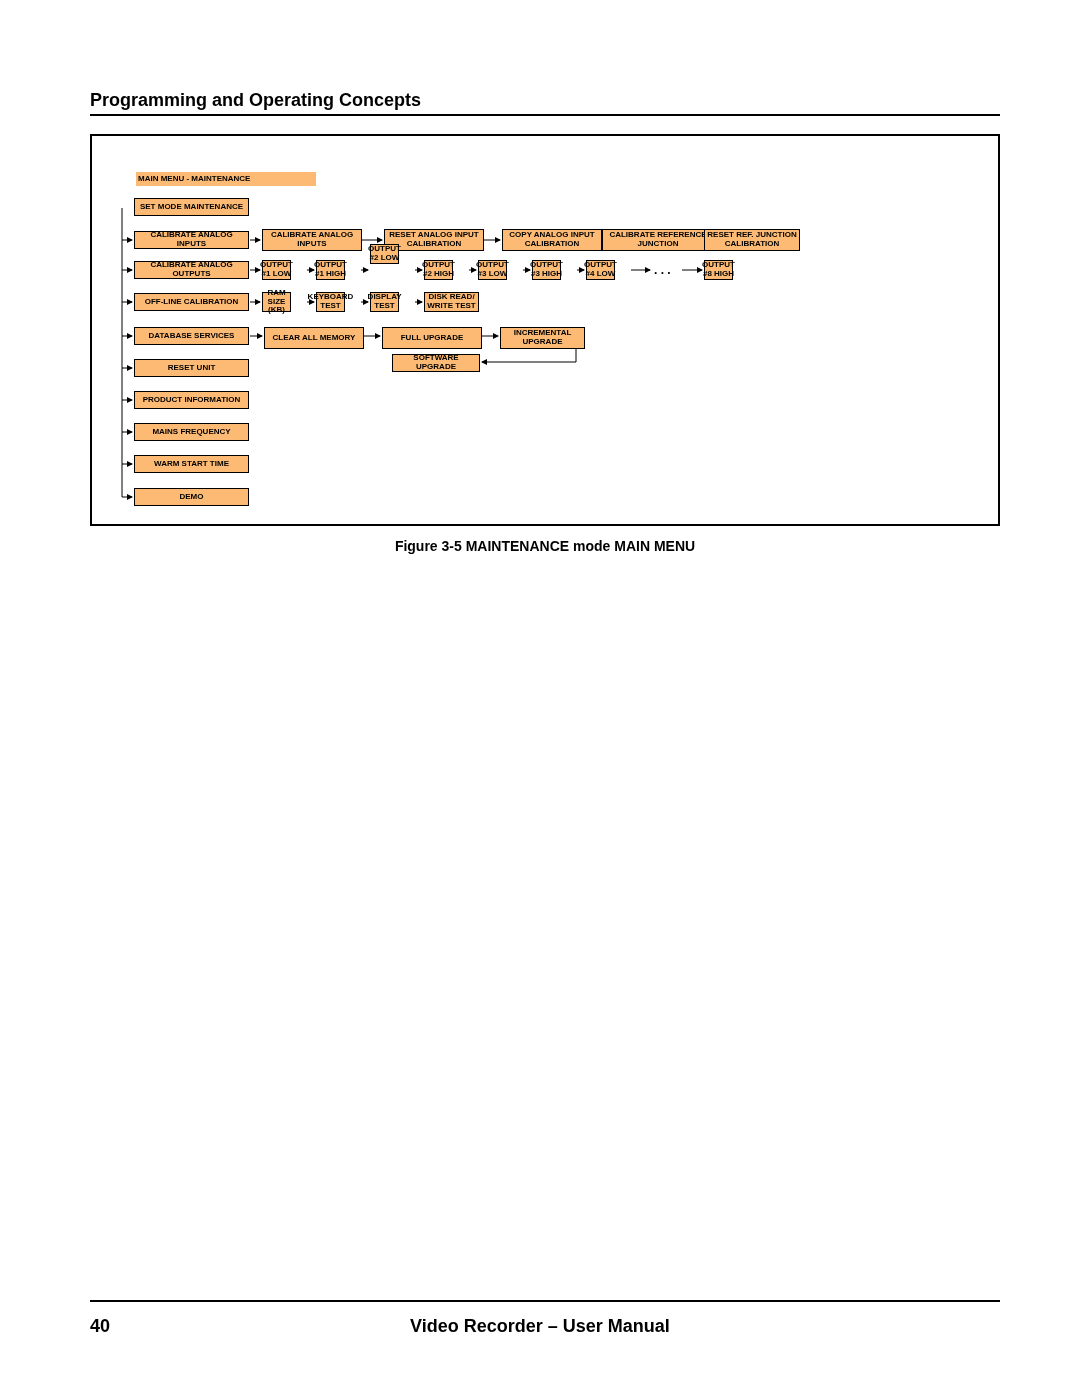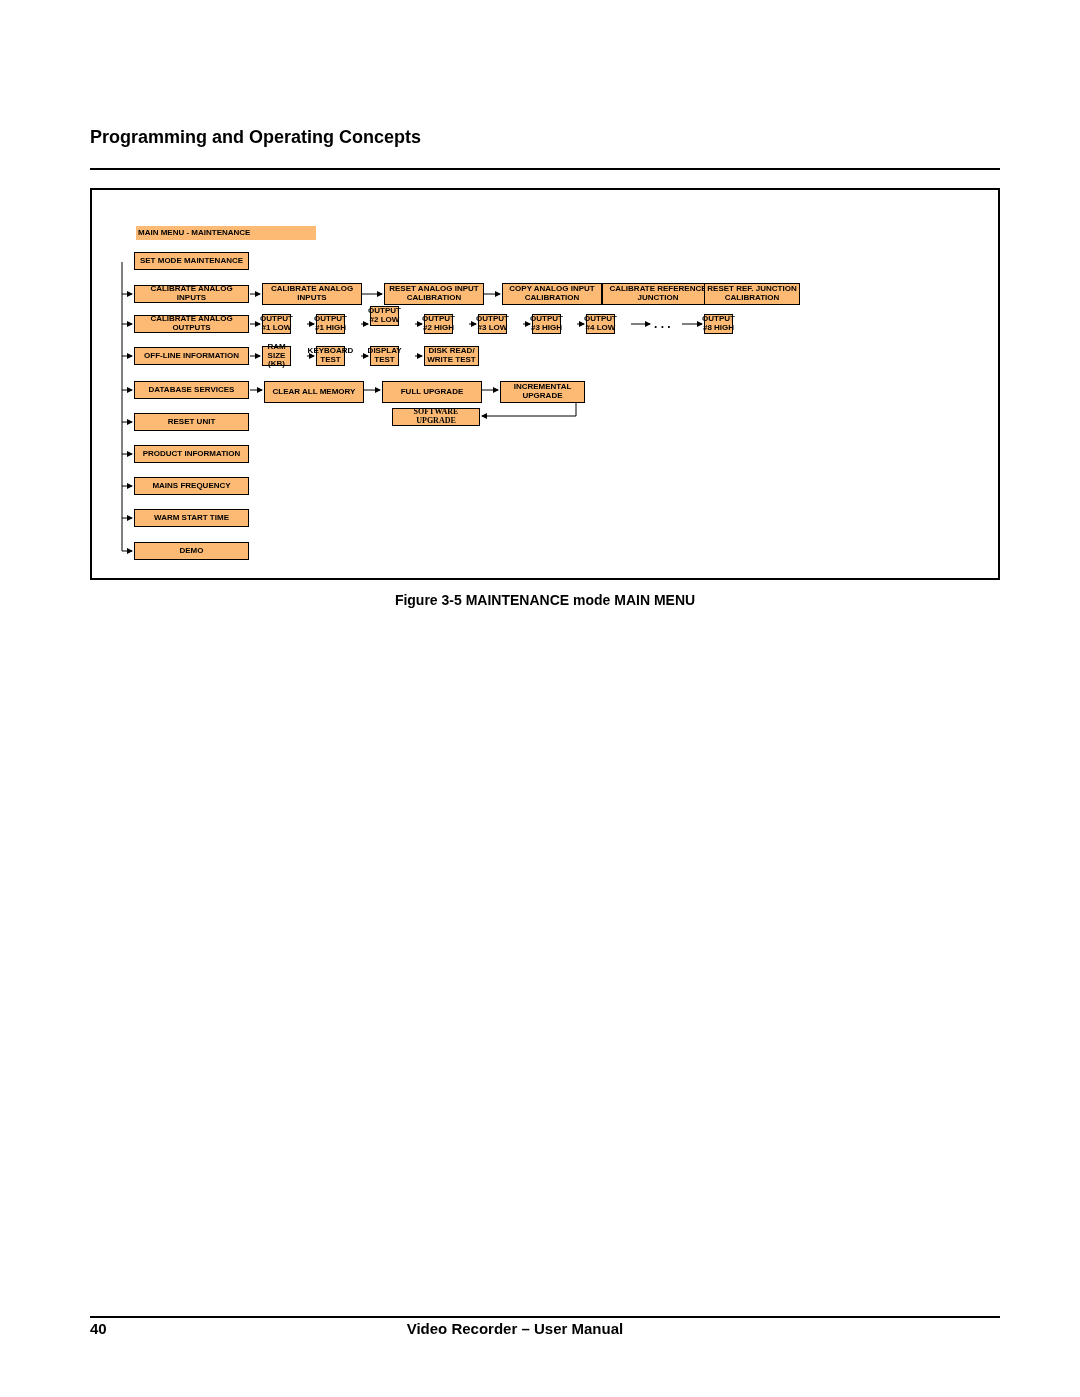--- a/index.html
+++ b/index.html
@@ -12,44 +12,43 @@
     width: 1080px;
     height: 1397px;
     position: relative;
     box-sizing: border-box;
     padding: 90px 80px 60px 90px;
   }
   .section-title {
     font-size: 18px;
     font-weight: bold;
     border-bottom: 2px solid #000;
-    padding-bottom: 20px;
+    padding-bottom: 3px;
     margin-bottom: 18px;
-    margin-top: 37px;
   }
   .figure-frame {
     border: 2px solid #000;
     height: 392px;
     position: relative;
     box-sizing: border-box;
   }
   .figure-caption {
     text-align: center;
     font-size: 14px;
     font-weight: bold;
     margin-top: 12px;
   }
   .footer {
     position: absolute;
     left: 90px;
     right: 80px;
     bottom: 60px;
     border-top: 2px solid #000;
-    padding-top: 2px;
-    font-size: 15px;
+    padding-top: 14px;
+    font-size: 18px;
     font-weight: bold;
     display: flex;
     justify-content: flex-start;
   }
   .footer .pagenum { margin-right: 300px; }
 
   
   .diagram {
     position: absolute;
     inset: 0;
@@ -146,52 +145,52 @@
         <line x1="484" y1="226" x2="390" y2="226" stroke="#000" marker-end="url(#ah)"></line>
 
       </svg>
 
       <div class="box breadcrumb" style="left:44px; top:36px; width:180px; height:14px;">MAIN MENU  -  MAINTENANCE</div>
 
       <div class="box header" style="left:42px; top:62px;">SET MODE     MAINTENANCE</div>
 
       <div class="box wide" style="left:42px; top:95px;">CALIBRATE ANALOG INPUTS</div>
       <div class="box wide" style="left:42px; top:125px;">CALIBRATE ANALOG OUTPUTS</div>
-      <div class="box wide" style="left:42px; top:157px;">OFF-LINE INFORMATION</div>
+      <div class="box wide" style="left:42px; top:157px;">OFF-LINE CALIBRATION</div>
       <div class="box wide" style="left:42px; top:191px;">DATABASE SERVICES</div>
       <div class="box wide" style="left:42px; top:223px;">RESET UNIT</div>
       <div class="box wide" style="left:42px; top:255px;">PRODUCT INFORMATION</div>
       <div class="box wide" style="left:42px; top:287px;">MAINS FREQUENCY</div>
       <div class="box wide" style="left:42px; top:319px;">WARM START TIME</div>
       <div class="box wide" style="left:42px; top:352px;">DEMO</div>
 
       <div class="box med" style="left:170px; top:93px;">CALIBRATE ANALOG INPUTS</div>
       <div class="box med" style="left:292px; top:93px;">RESET ANALOG INPUT CALIBRATION</div>
       <div class="box med" style="left:410px; top:93px;">COPY ANALOG INPUT CALIBRATION</div>
       <div class="box med" style="left:510px; top:93px; width:112px;">CALIBRATE REFERENCE JUNCTION</div>
       <div class="box med" style="left:612px; top:93px; width:96px;">RESET REF. JUNCTION CALIBRATION</div>
 
       <div class="box sm" style="left:170px; top:124px;">OUTPUT #1 LOW</div>
       <div class="box sm" style="left:224px; top:124px;">OUTPUT #1 HIGH</div>
-      <div class="box sm" style="left:278px; top:116px;">OUTPUT #2 LOW</div>
+      <div class="box sm" style="left:278px; top:108px;">OUTPUT #2 LOW</div>
       <div class="box sm" style="left:332px; top:124px;">OUTPUT #2 HIGH</div>
       <div class="box sm" style="left:386px; top:124px;">OUTPUT #3 LOW</div>
       <div class="box sm" style="left:440px; top:124px;">OUTPUT #3 HIGH</div>
       <div class="box sm" style="left:494px; top:124px;">OUTPUT #4 LOW</div>
       <div class="box sm" style="left:612px; top:124px;">OUTPUT #8 HIGH</div>
 
       <div class="box sm" style="left:170px; top:156px;">RAM SIZE (KB)</div>
       <div class="box sm" style="left:224px; top:156px;">KEYBOARD TEST</div>
       <div class="box sm" style="left:278px; top:156px;">DISPLAY TEST</div>
       <div class="box sm" style="left:332px; top:156px; width:55px;">DISK READ/ WRITE TEST</div>
 
       <div class="box med" style="left:172px; top:191px;">CLEAR ALL MEMORY</div>
       <div class="box med" style="left:290px; top:191px;">FULL UPGRADE</div>
       <div class="box med" style="left:408px; top:191px; width:85px;">INCREMENTAL UPGRADE</div>
-      <div class="box med" style="left:300px; top:218px; width:88px; height:18px;font-family:Liberation Serif, serif;">SOFTWARE UPGRADE</div>
+      <div class="box med" style="left:300px; top:218px; width:88px; height:18px;">SOFTWARE UPGRADE</div>
 
     </div>
   </div>
 
   <div class="figure-caption">Figure 3-5   MAINTENANCE mode MAIN MENU</div>
 
   <div class="footer">
     <span class="pagenum">40</span>
     <span>Video Recorder – User Manual</span>
   </div>

